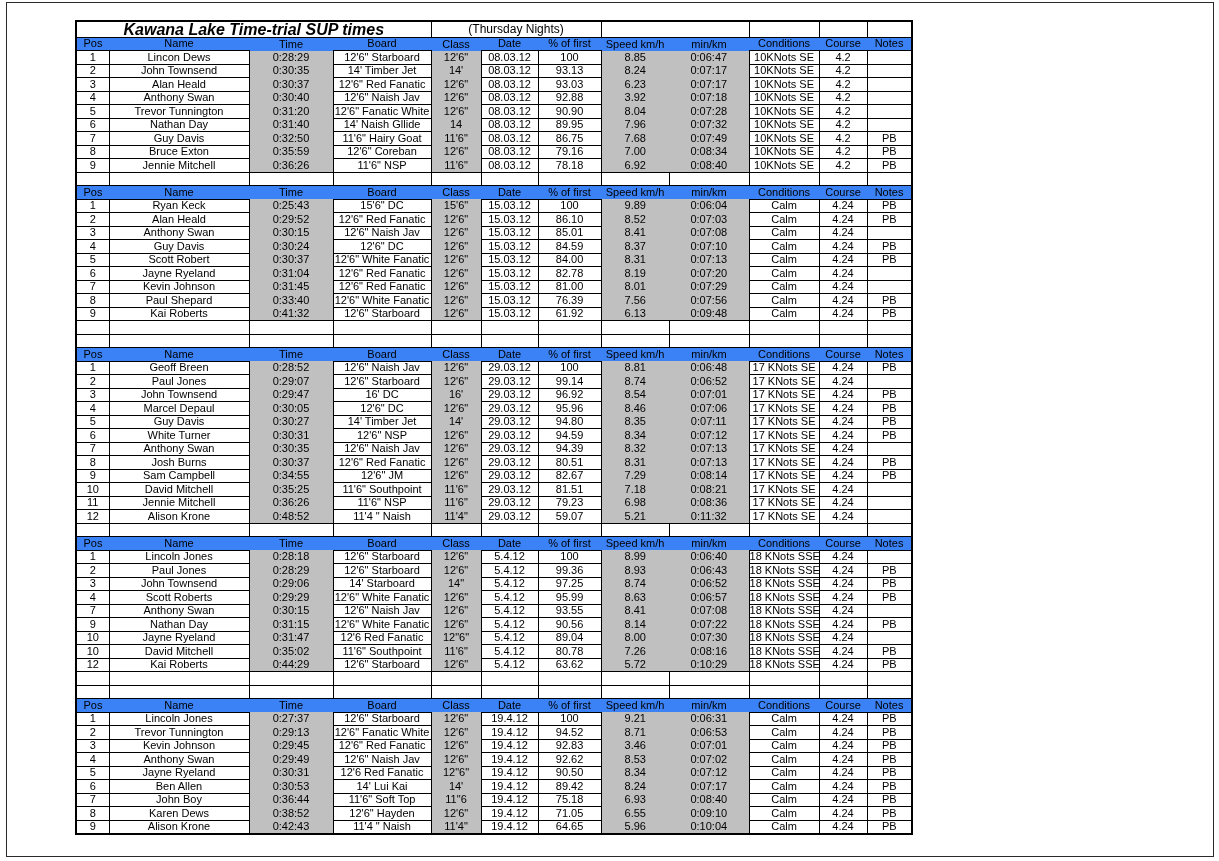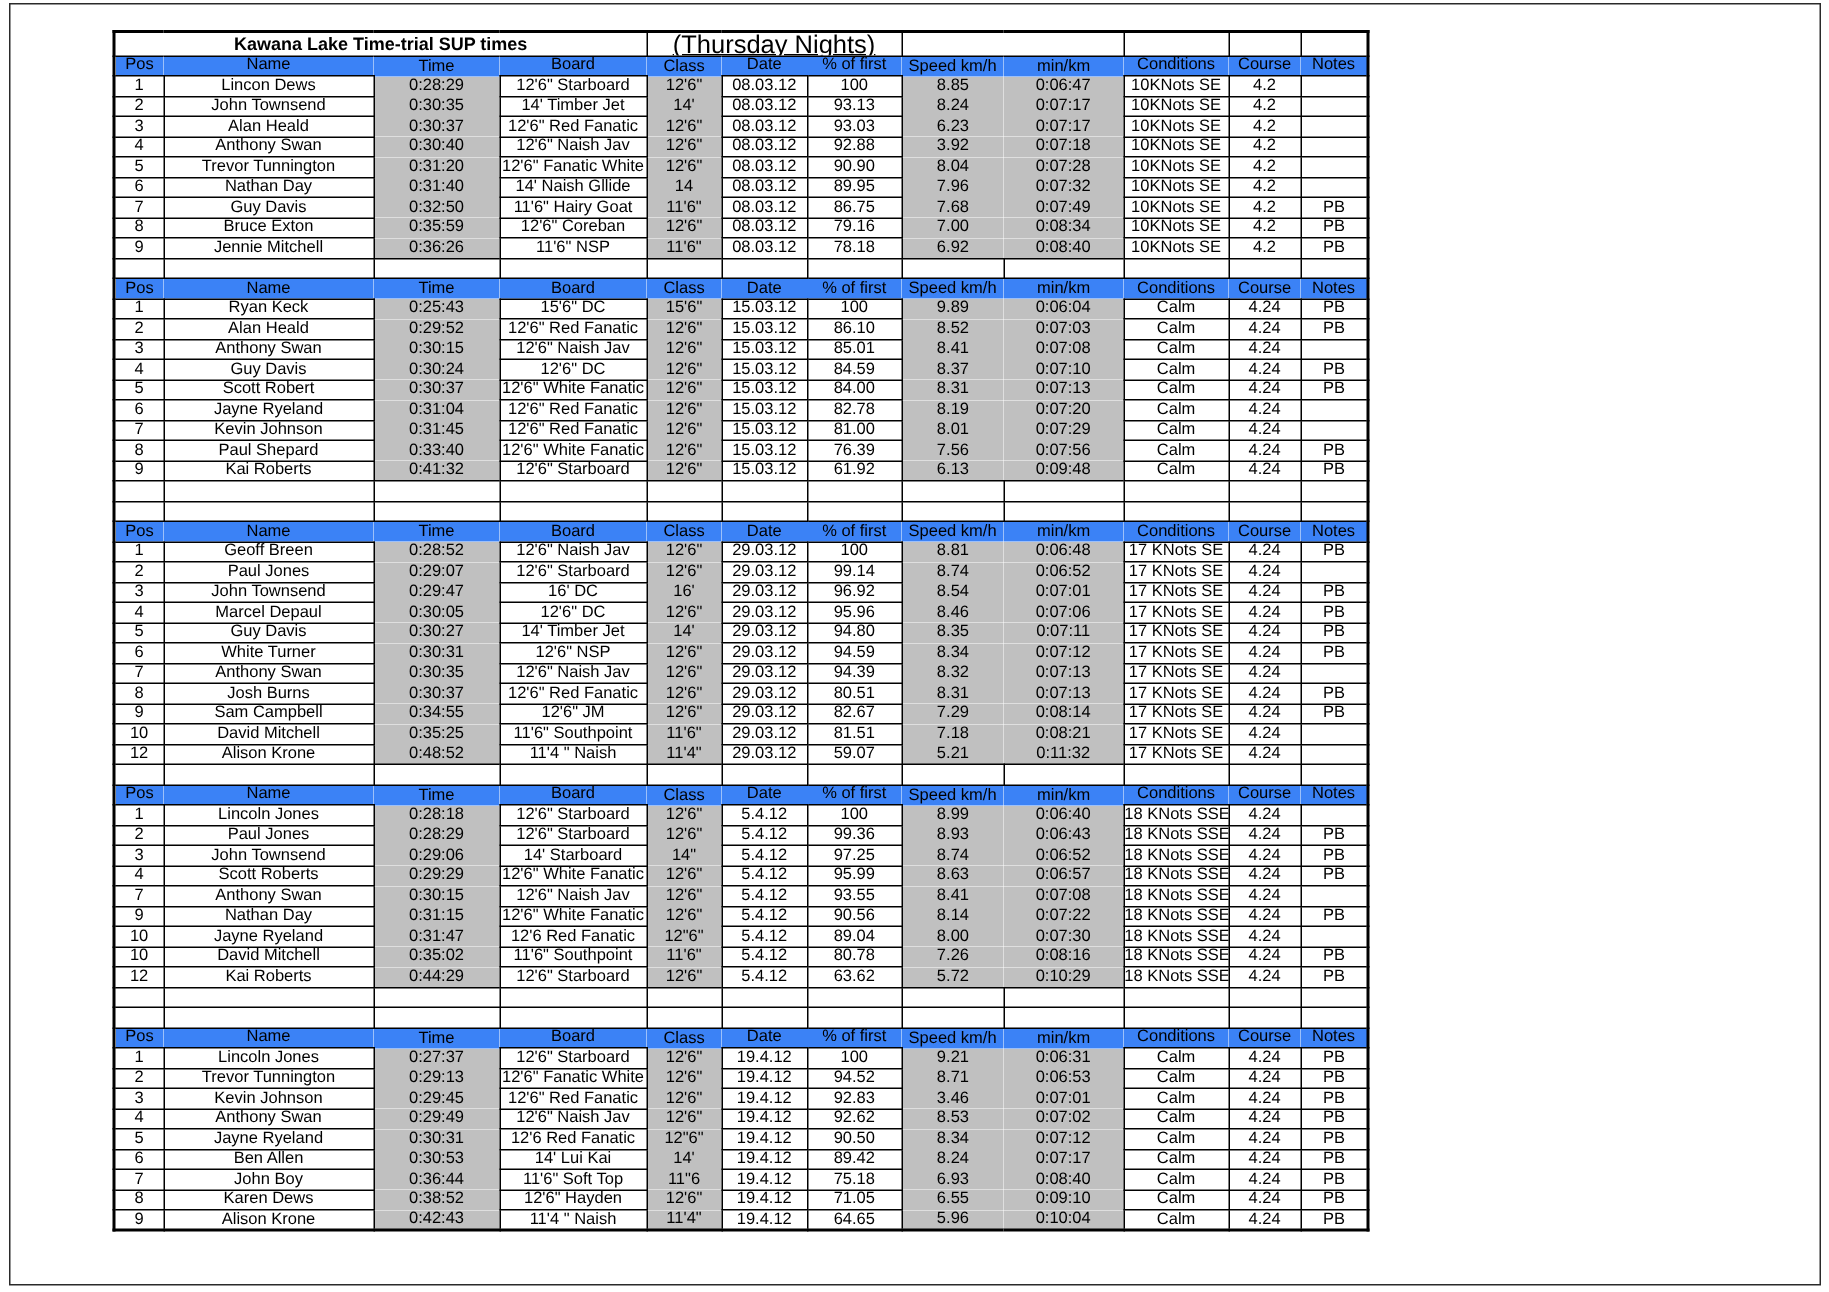--- a/index.html
+++ b/index.html
@@ -48,29 +48,29 @@
     vertical-align: middle;
     text-align: center;
   }
   td.w { background: #ffffff; border: 1px solid #000; }
   td.g { background: #c0c0c0; border: none; }
   td.h { background: #3b82f6; border: none; text-align: center; }
   td.left { text-align: left; padding-left: 3px; }
   tr.title-row td { background: #fff; border: 1px solid #000; }
   td.title-cell {
     font-weight: bold;
-    font-size: 12px;
+    font-size: 16px;
     text-align: left;
     padding-left: 3px;
+    font-style: italic;
   }
   td.subtitle-cell {
     text-align: left;
     padding-left: 22px;
-    font-size: 17px;
-    text-decoration: underline;
+    font-size: 12px;
   }
 </style>
 </head>
 <body>
 
 <div class="canvas">
   <div class="page-border"></div>
 
   <table class="sheet">
     <colgroup>
@@ -566,20 +566,34 @@
           <td class="g">11'6"</td>
           <td class="w">29.03.12</td>
           <td class="w">81.51</td>
           <td class="g">7.18</td>
           <td class="g">0:08:21</td>
           <td class="w">17 KNots SE</td>
           <td class="w">4.24</td>
           <td class="w"></td>
         </tr>
         <tr>
+          <td class="w">11</td>
+          <td class="w left">Jennie Mitchell</td>
+          <td class="g">0:36:26</td>
+          <td class="w left">11'6" NSP</td>
+          <td class="g">11'6"</td>
+          <td class="w">29.03.12</td>
+          <td class="w">79.23</td>
+          <td class="g">6.98</td>
+          <td class="g">0:08:36</td>
+          <td class="w">17 KNots SE</td>
+          <td class="w">4.24</td>
+          <td class="w"></td>
+        </tr>
+        <tr>
           <td class="w">12</td>
           <td class="w left">Alison Krone</td>
           <td class="g">0:48:52</td>
           <td class="w left">11'4 " Naish</td>
           <td class="g">11'4"</td>
           <td class="w">29.03.12</td>
           <td class="w">59.07</td>
           <td class="g">5.21</td>
           <td class="g">0:11:32</td>
           <td class="w">17 KNots SE</td>

